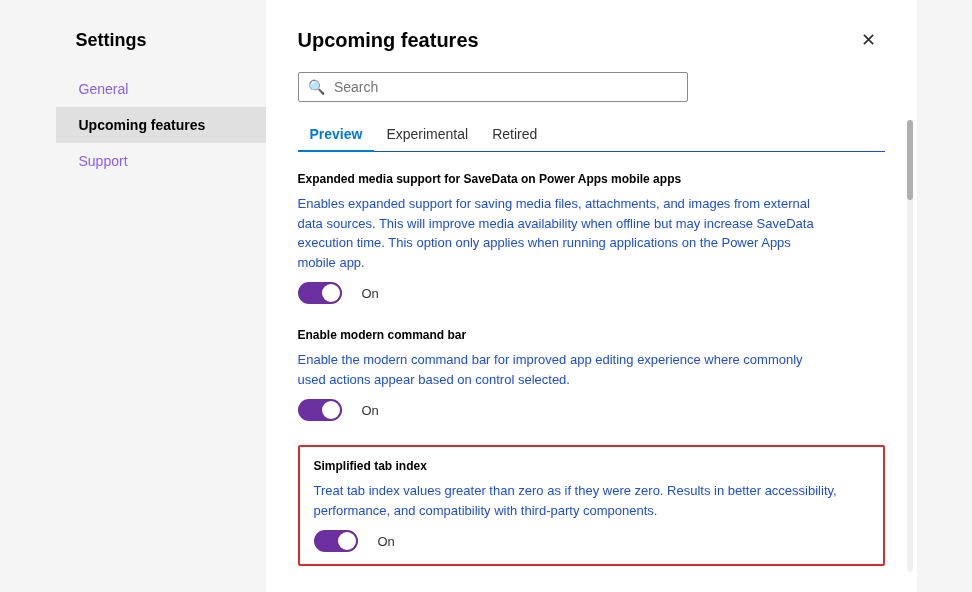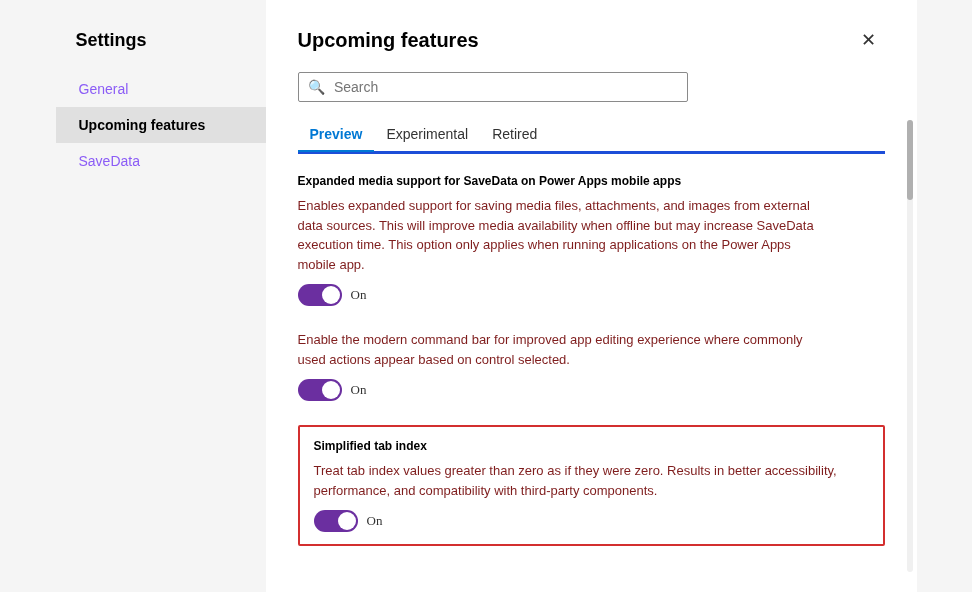--- a/index.html
+++ b/index.html
@@ -97,21 +97,21 @@
       border: none;
       outline: none;
       font-size: 14px;
       color: #605e5c;
       width: 100%;
       background: transparent;
     }
     
     .tabs {
       display: flex;
-      border-bottom: 3px solid #1d4ed8;
+      border-bottom: 1px solid #1d4ed8;
       margin-bottom: 20px;
     }
     .tab {
       padding: 8px 12px;
       font-size: 14px;
       color: #333;
       cursor: pointer;
       border-bottom: 2px solid transparent;
       margin-bottom: -1px;
     }
@@ -125,31 +125,30 @@
       margin-bottom: 24px;
     }
     .feature-title {
       font-size: 12px;
       font-weight: 700;
       color: #000;
       margin-bottom: 8px;
     }
     .feature-description {
       font-size: 13px;
-      color: #7f1d1d;
+      color: #1d4ed8;
       line-height: 1.5;
       margin-bottom: 10px;
       max-width: 530px;
     }
     
     .toggle-row {
       display: flex;
       align-items: center;
-      gap: 9px;
-      font-family: Liberation Serif, serif;
+      gap: 20px;
     }
     .toggle {
       width: 44px;
       height: 22px;
       background: #6b2fa0;
       border-radius: 11px;
       position: relative;
       cursor: pointer;
       flex-shrink: 0;
     }
@@ -203,21 +202,21 @@
   </style>
 </head>
 <body>
 
 <div class="app-container">
 
   <div class="sidebar">
     <div class="sidebar-title">Settings</div>
     <div class="sidebar-item">General</div>
     <div class="sidebar-item active">Upcoming features</div>
-    <div class="sidebar-item">SaveData</div>
+    <div class="sidebar-item">Support</div>
   </div>
 
   <div class="main-content">
 
     <div class="dialog-title-row">
       <div class="dialog-title">Upcoming features</div>
       <button class="close-btn">✕</button>
     </div>
 
     <div class="search-box">
@@ -234,20 +233,21 @@
     <div class="feature-section">
       <div class="feature-title">Expanded media support for SaveData on Power Apps mobile apps</div>
       <div class="feature-description">Enables expanded support for saving media files, attachments, and images from external data sources. This will improve media availability when offline but may increase SaveData execution time. This option only applies when running applications on the Power Apps mobile app.</div>
       <div class="toggle-row">
         <div class="toggle"></div>
         <span class="toggle-label">On</span>
       </div>
     </div>
 
     <div class="feature-section">
+      <div class="feature-title">Enable modern command bar</div>
       <div class="feature-description">Enable the modern command bar for improved app editing experience where commonly used actions appear based on control selected.</div>
       <div class="toggle-row">
         <div class="toggle"></div>
         <span class="toggle-label">On</span>
       </div>
     </div>
 
     <div class="feature-section highlighted">
       <div class="feature-title">Simplified tab index</div>
       <div class="feature-description">Treat tab index values greater than zero as if they were zero. Results in better accessibility, performance, and compatibility with third-party components.</div>

